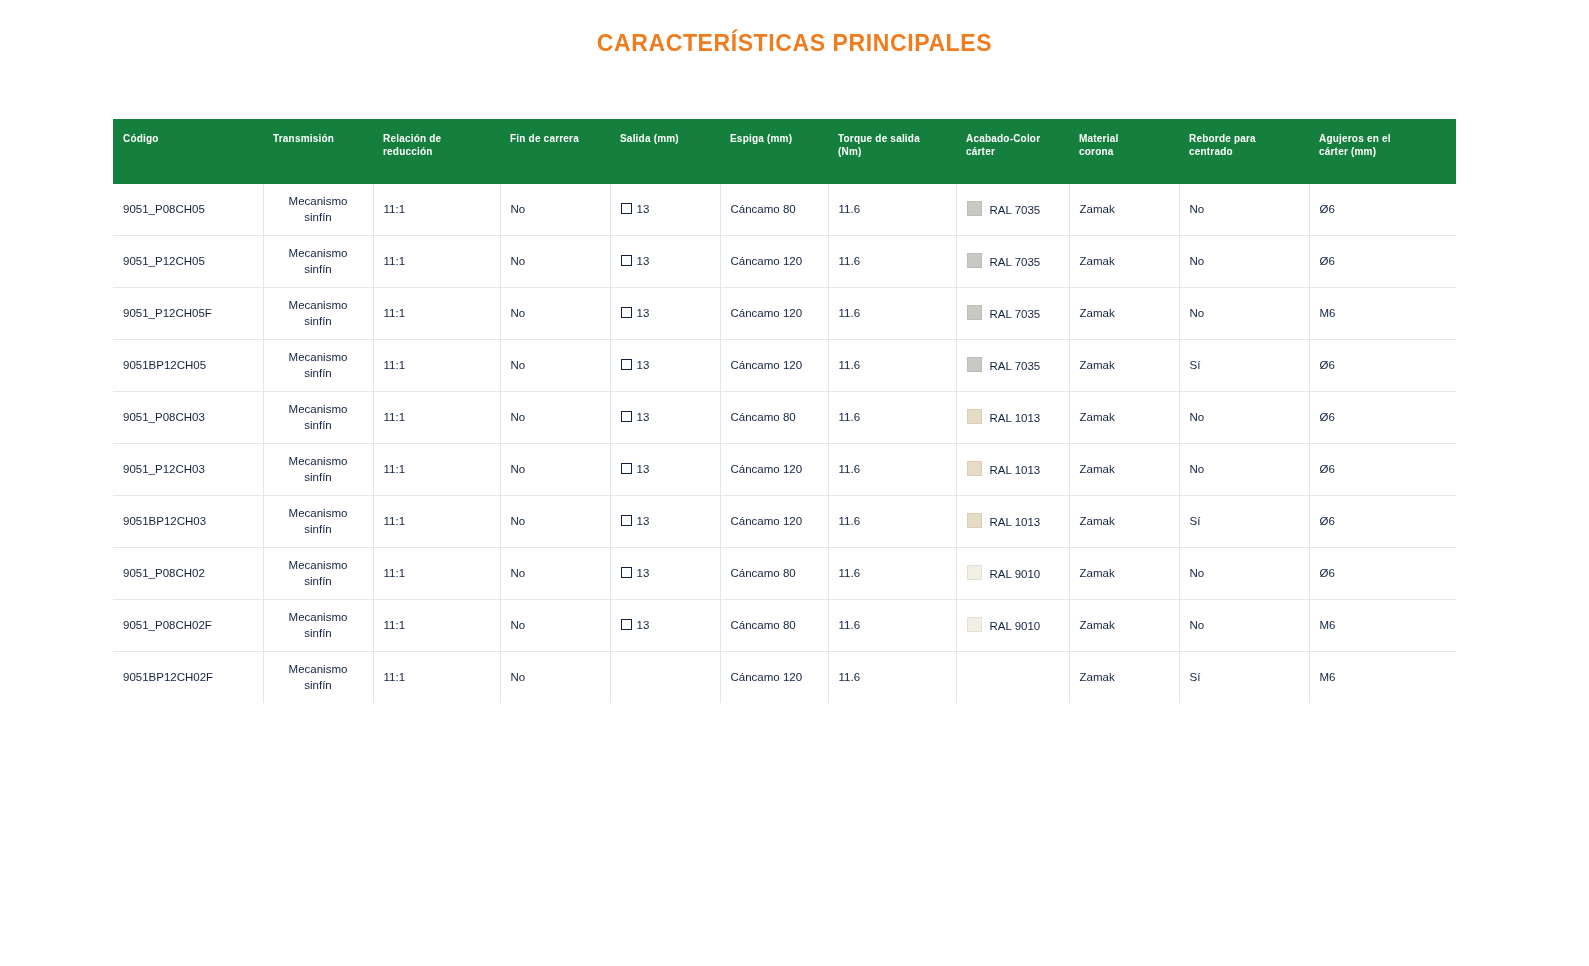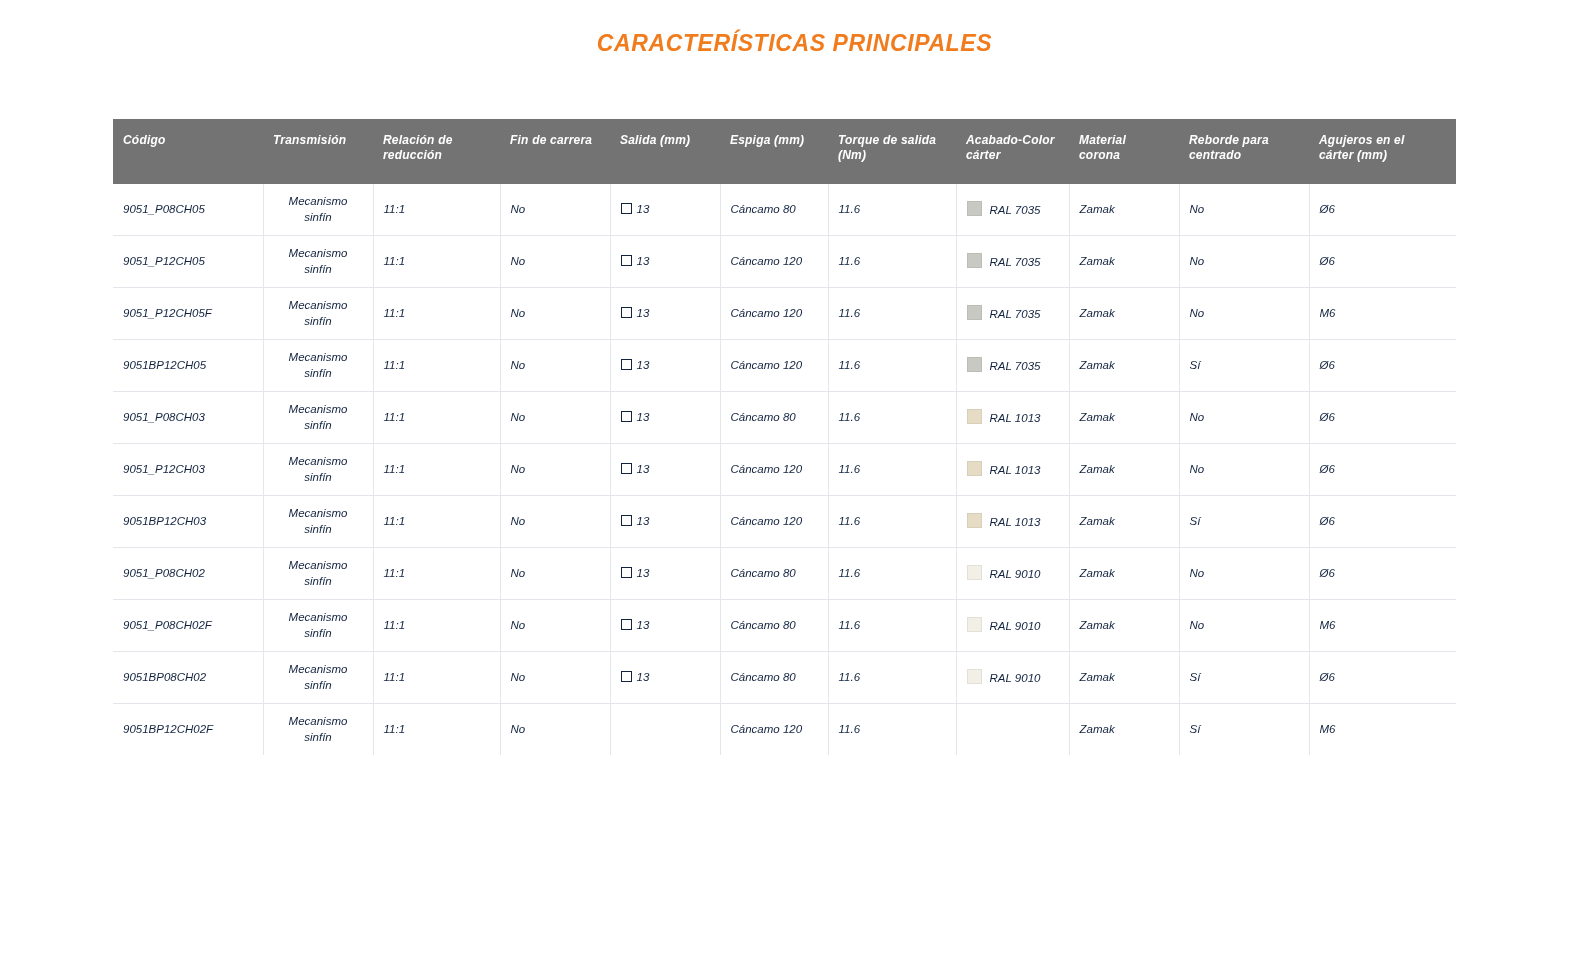--- a/index.html
+++ b/index.html
@@ -11,44 +11,43 @@
     width: 1589px;
     height: 966px;
     font-family: "Liberation Sans", sans-serif;
     color: #1b2a4a;
     overflow: hidden;
   }
   .page {
     width: 1589px;
     height: 966px;
     position: relative;
-    font-style: italic;
   }
   .page-title {
     text-align: center;
     color: #f07c1e;
     font-size: 23px;
     font-weight: bold;
     letter-spacing: 0.6px;
     padding-top: 30px;
     margin: 0;
   }
   .table-wrap {
     margin: 62px 113px 0 113px;
     width: 1343px;
   }
   table.spec {
     border-collapse: collapse;
     width: 100%;
     table-layout: fixed;
   }
   table.spec thead th {
-    background: #737373;
+    background: #15803d;
     color: #ffffff;
-    font-size: 12px;
+    font-size: 10px;
     font-weight: bold;
     text-align: left;
     padding: 14px 10px 14px 10px;
     vertical-align: top;
     line-height: 1.25;
     letter-spacing: 0.2px;
   }
   table.spec thead tr {
     height: 65px;
   }
@@ -268,34 +267,20 @@
             <td>No</td>
             <td><span class="sq-icon"></span><span>13</span></td>
             <td>Cáncamo 80</td>
             <td>11.6</td>
             <td class="acabado-cell"><span class="swatch" style="background: rgb(242, 239, 230);"></span><span>RAL 9010</span></td>
             <td>Zamak</td>
             <td>No</td>
             <td>M6</td>
           </tr>
           <tr>
-            <td class="cell-code">9051BP08CH02</td>
-            <td class="two-line">Mecanismo
-sinfín</td>
-            <td>11:1</td>
-            <td>No</td>
-            <td><span class="sq-icon"></span><span>13</span></td>
-            <td>Cáncamo 80</td>
-            <td>11.6</td>
-            <td class="acabado-cell"><span class="swatch" style="background: rgb(242, 239, 230);"></span><span>RAL 9010</span></td>
-            <td>Zamak</td>
-            <td>Sí</td>
-            <td>Ø6</td>
-          </tr>
-          <tr>
             <td class="cell-code">9051BP12CH02F</td>
             <td class="two-line">Mecanismo
 sinfín</td>
             <td>11:1</td>
             <td>No</td>
             <td></td>
             <td>Cáncamo 120</td>
             <td>11.6</td>
             <td class="acabado-cell"></td>
             <td>Zamak</td>

